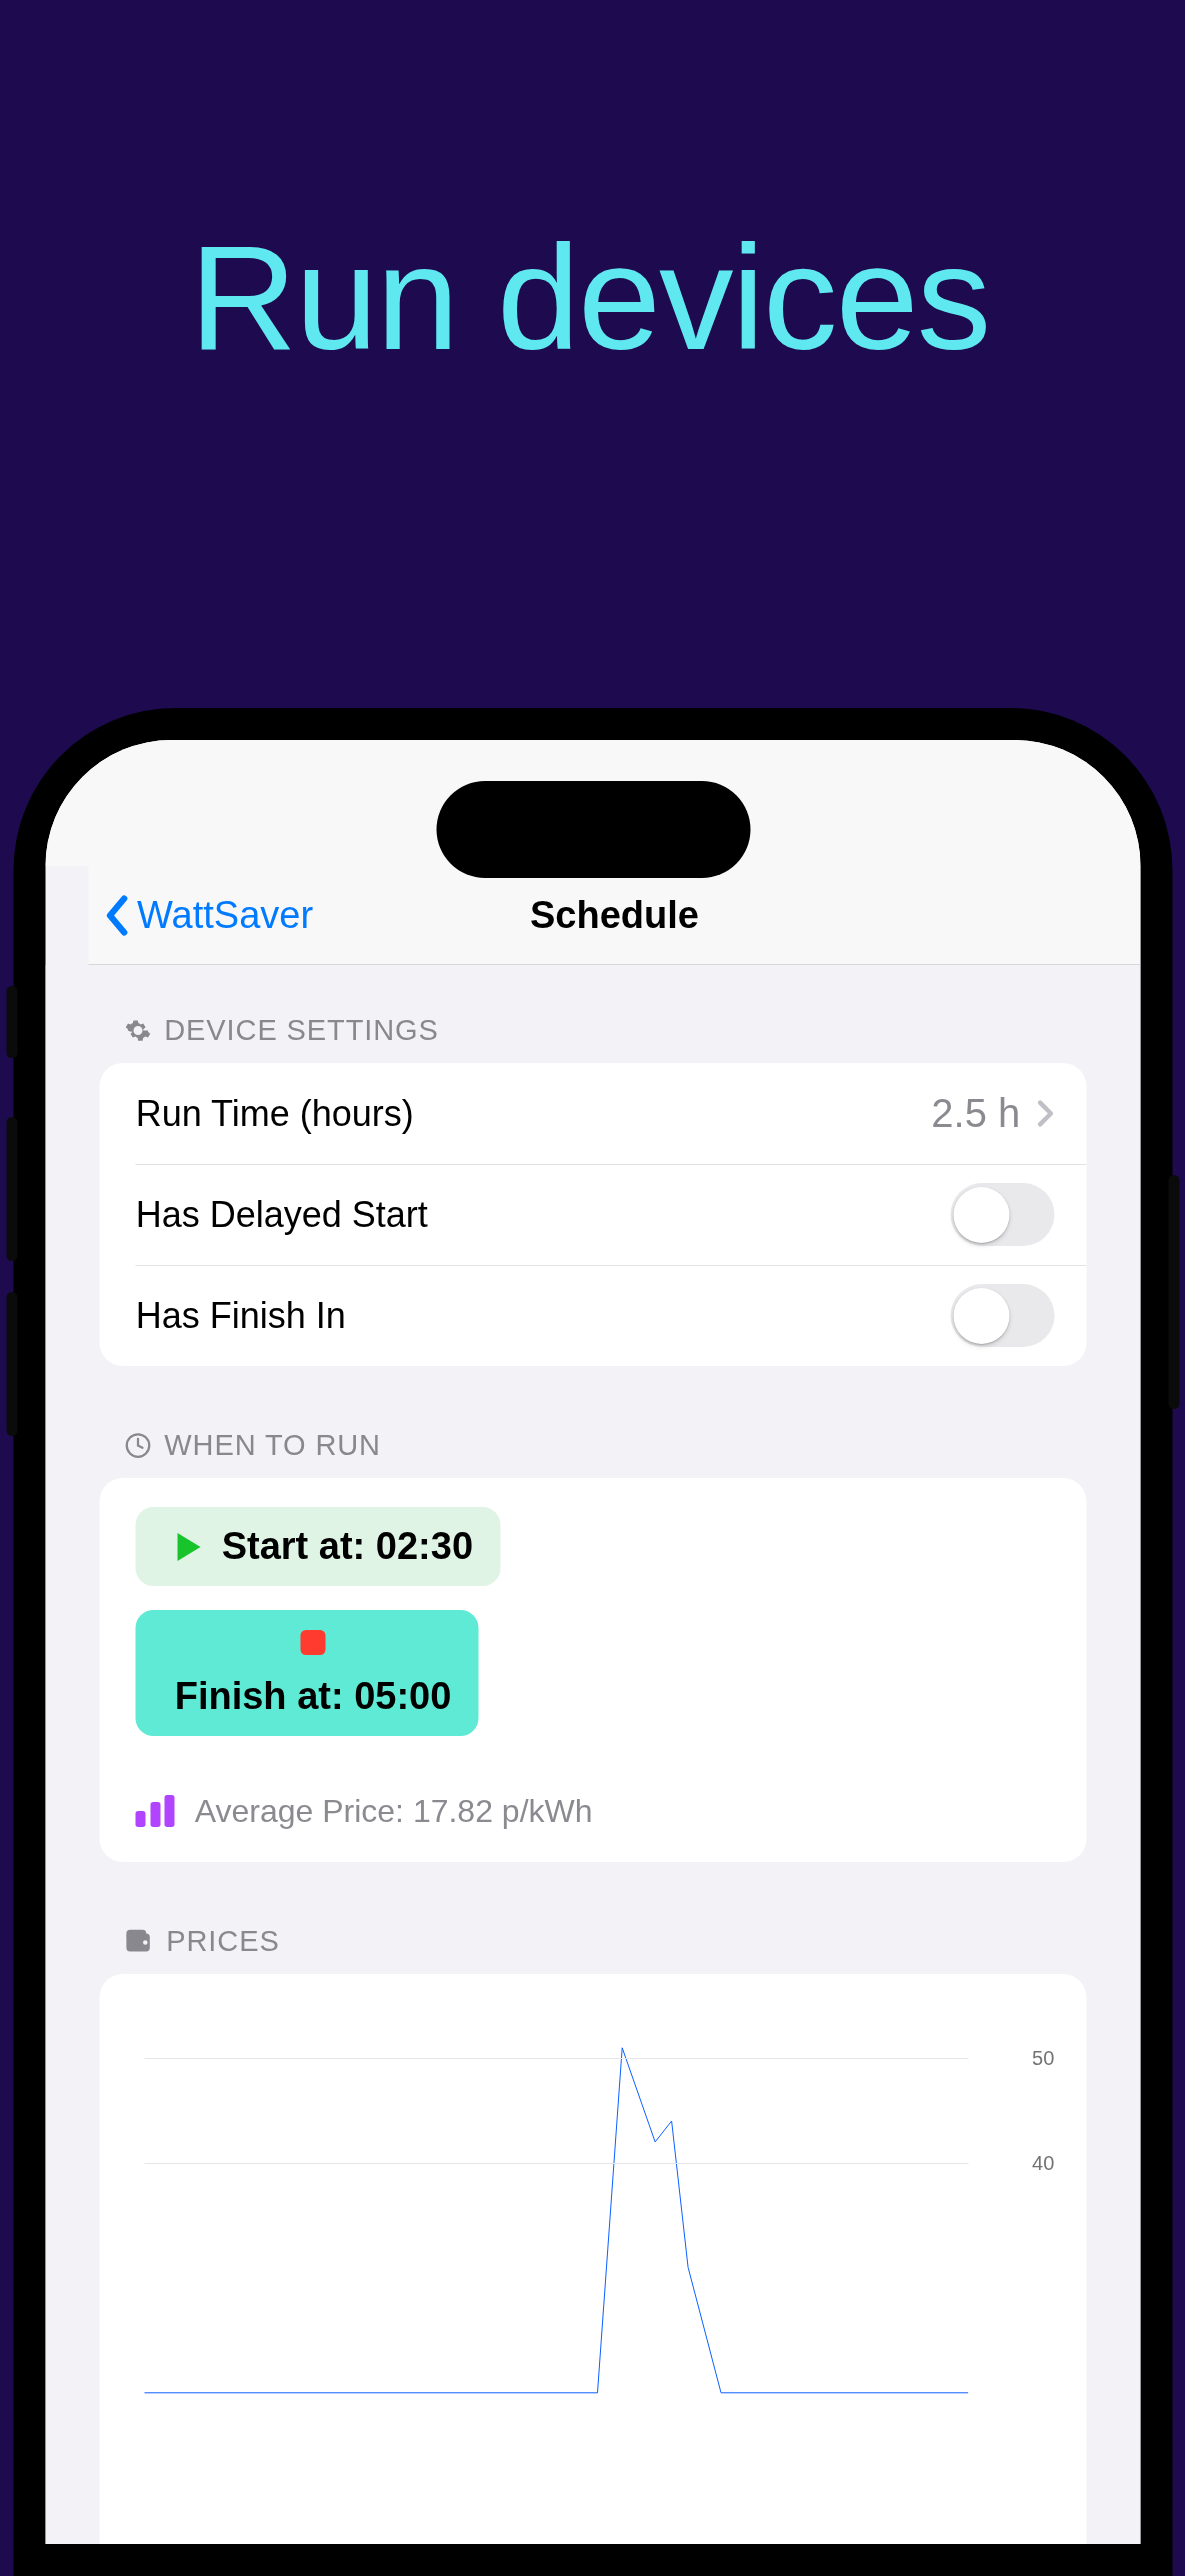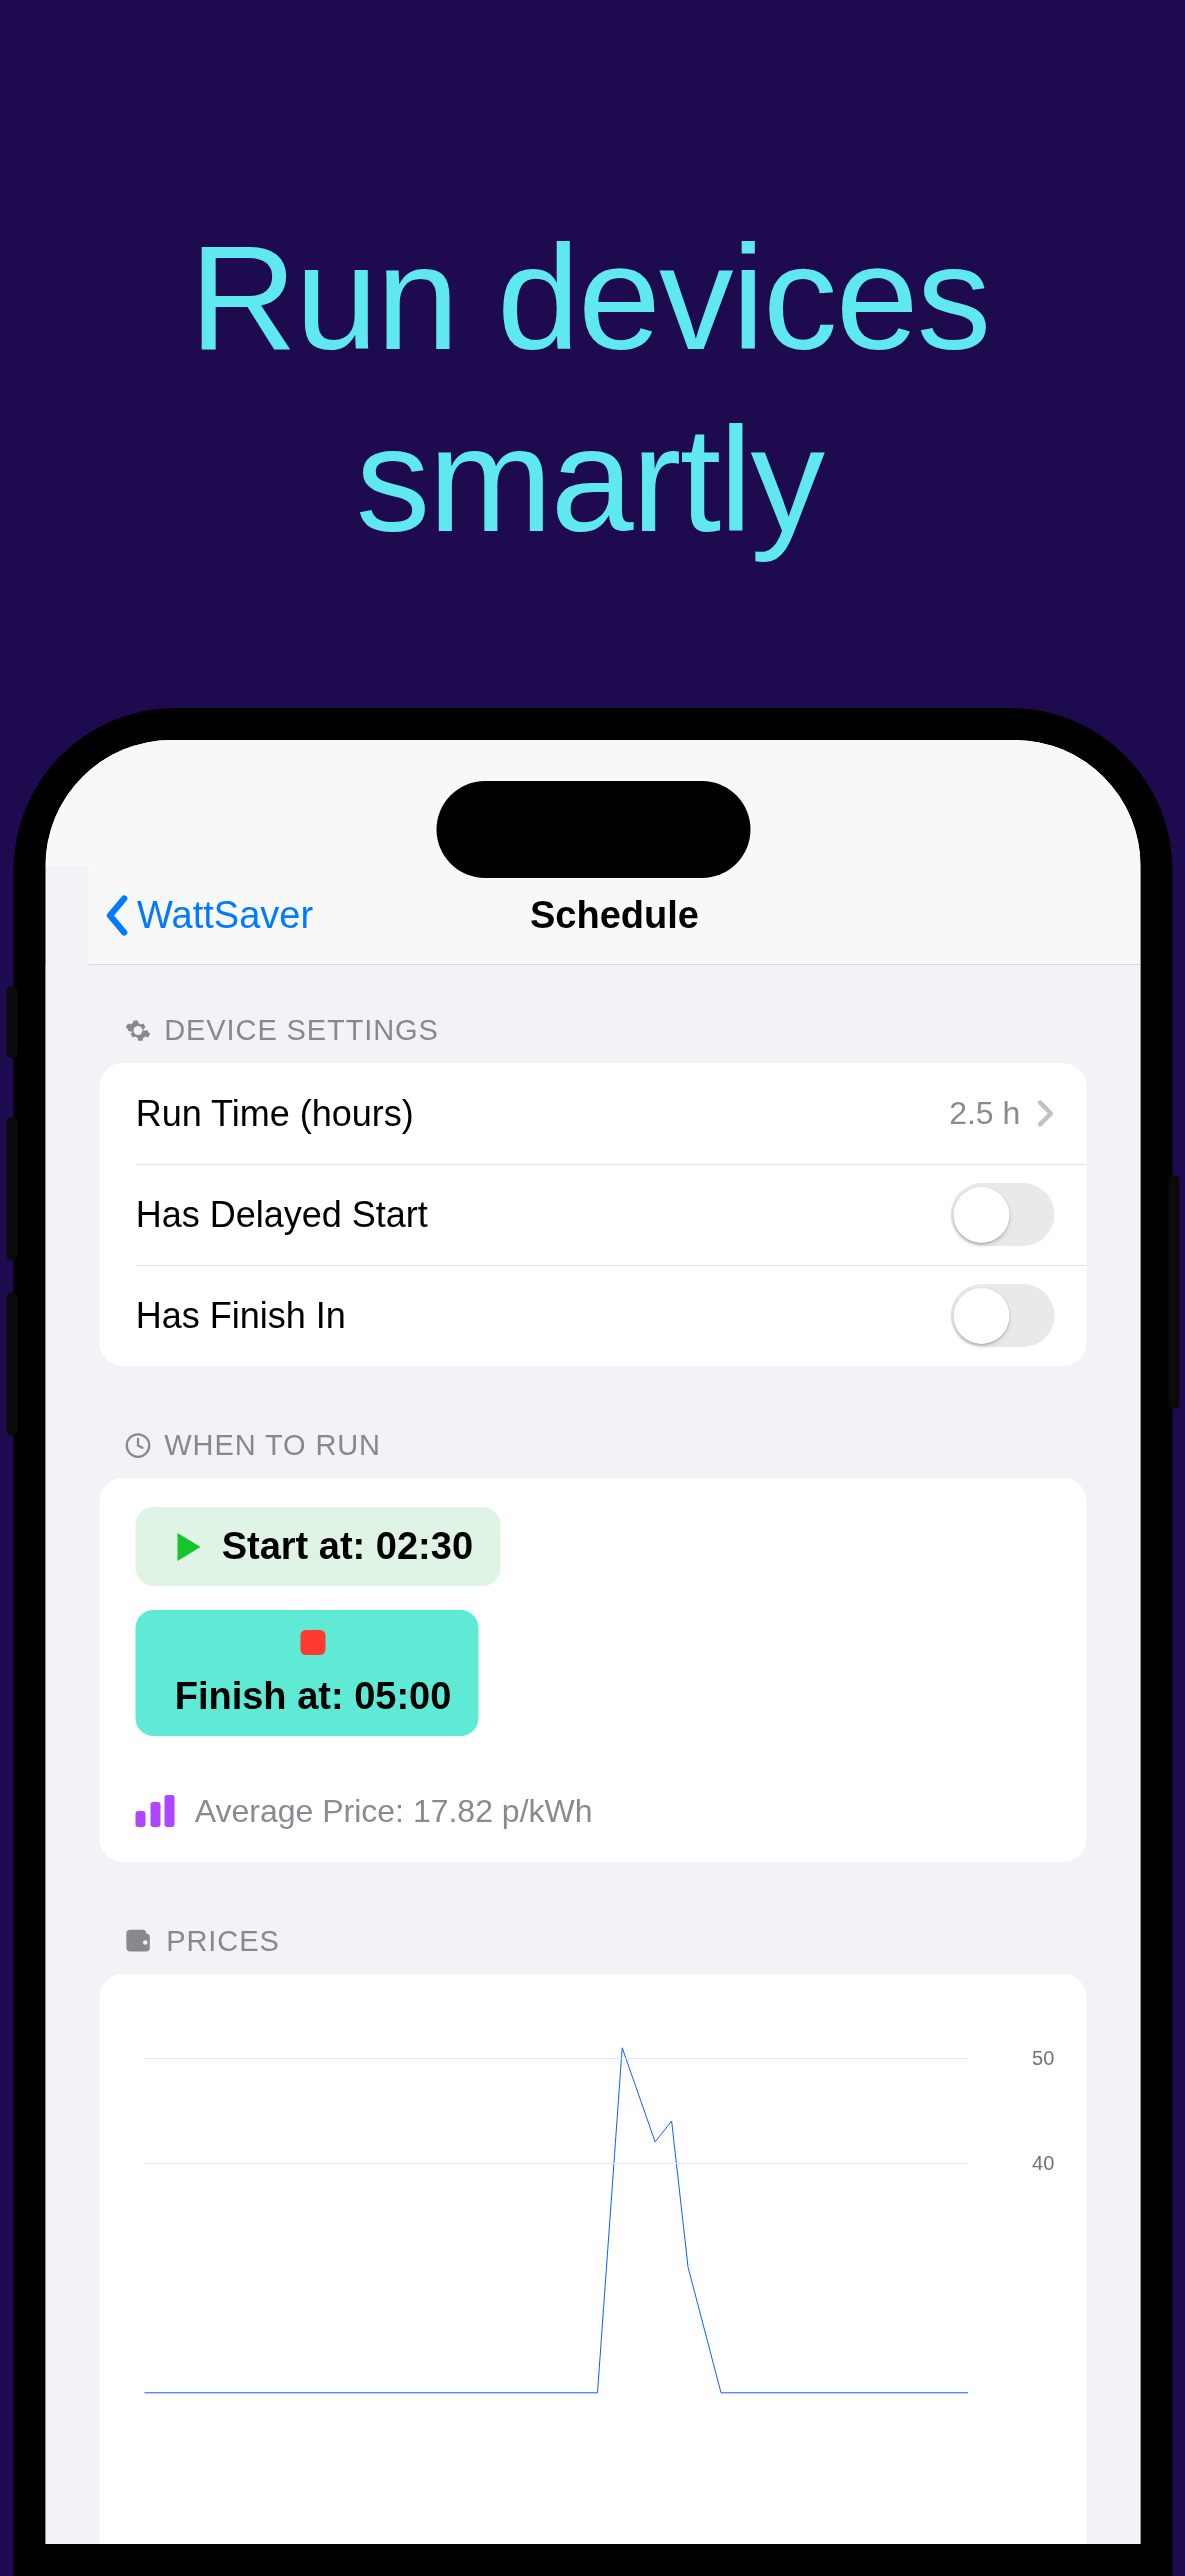--- a/index.html
+++ b/index.html
@@ -194,21 +194,21 @@
     font-size: 36px;
     color: #000;
     font-weight: 400;
   }
   .row-right {
     display: flex;
     align-items: center;
     gap: 16px;
   }
   .row-value {
-    font-size: 32px;
+    font-size: 40px;
     color: #8a8a90;
   }
   .chevron svg { display:block; }
 
   .toggle {
     width: 104px; height: 63px;
     background: #e9e9ec;
     border-radius: 36px;
     position: relative;
   }
@@ -282,21 +282,20 @@
   .chart-path {
     position:absolute; left:0; right:86px; top:0; bottom:0;
   }
   .chart-path svg { width:100%; height:100%; display:block; overflow:visible; }
 </style>
 </head>
 <body>
 
 <div class="headline">
   <div>Run devices</div>
-  <div>smartly</div>
 </div>
 
 <div class="phone">
   <div class="side-btn l1"></div>
   <div class="side-btn l2"></div>
   <div class="side-btn l3"></div>
   <div class="side-btn r1"></div>
 
   <div class="phone-inner">
     <div class="screen">

